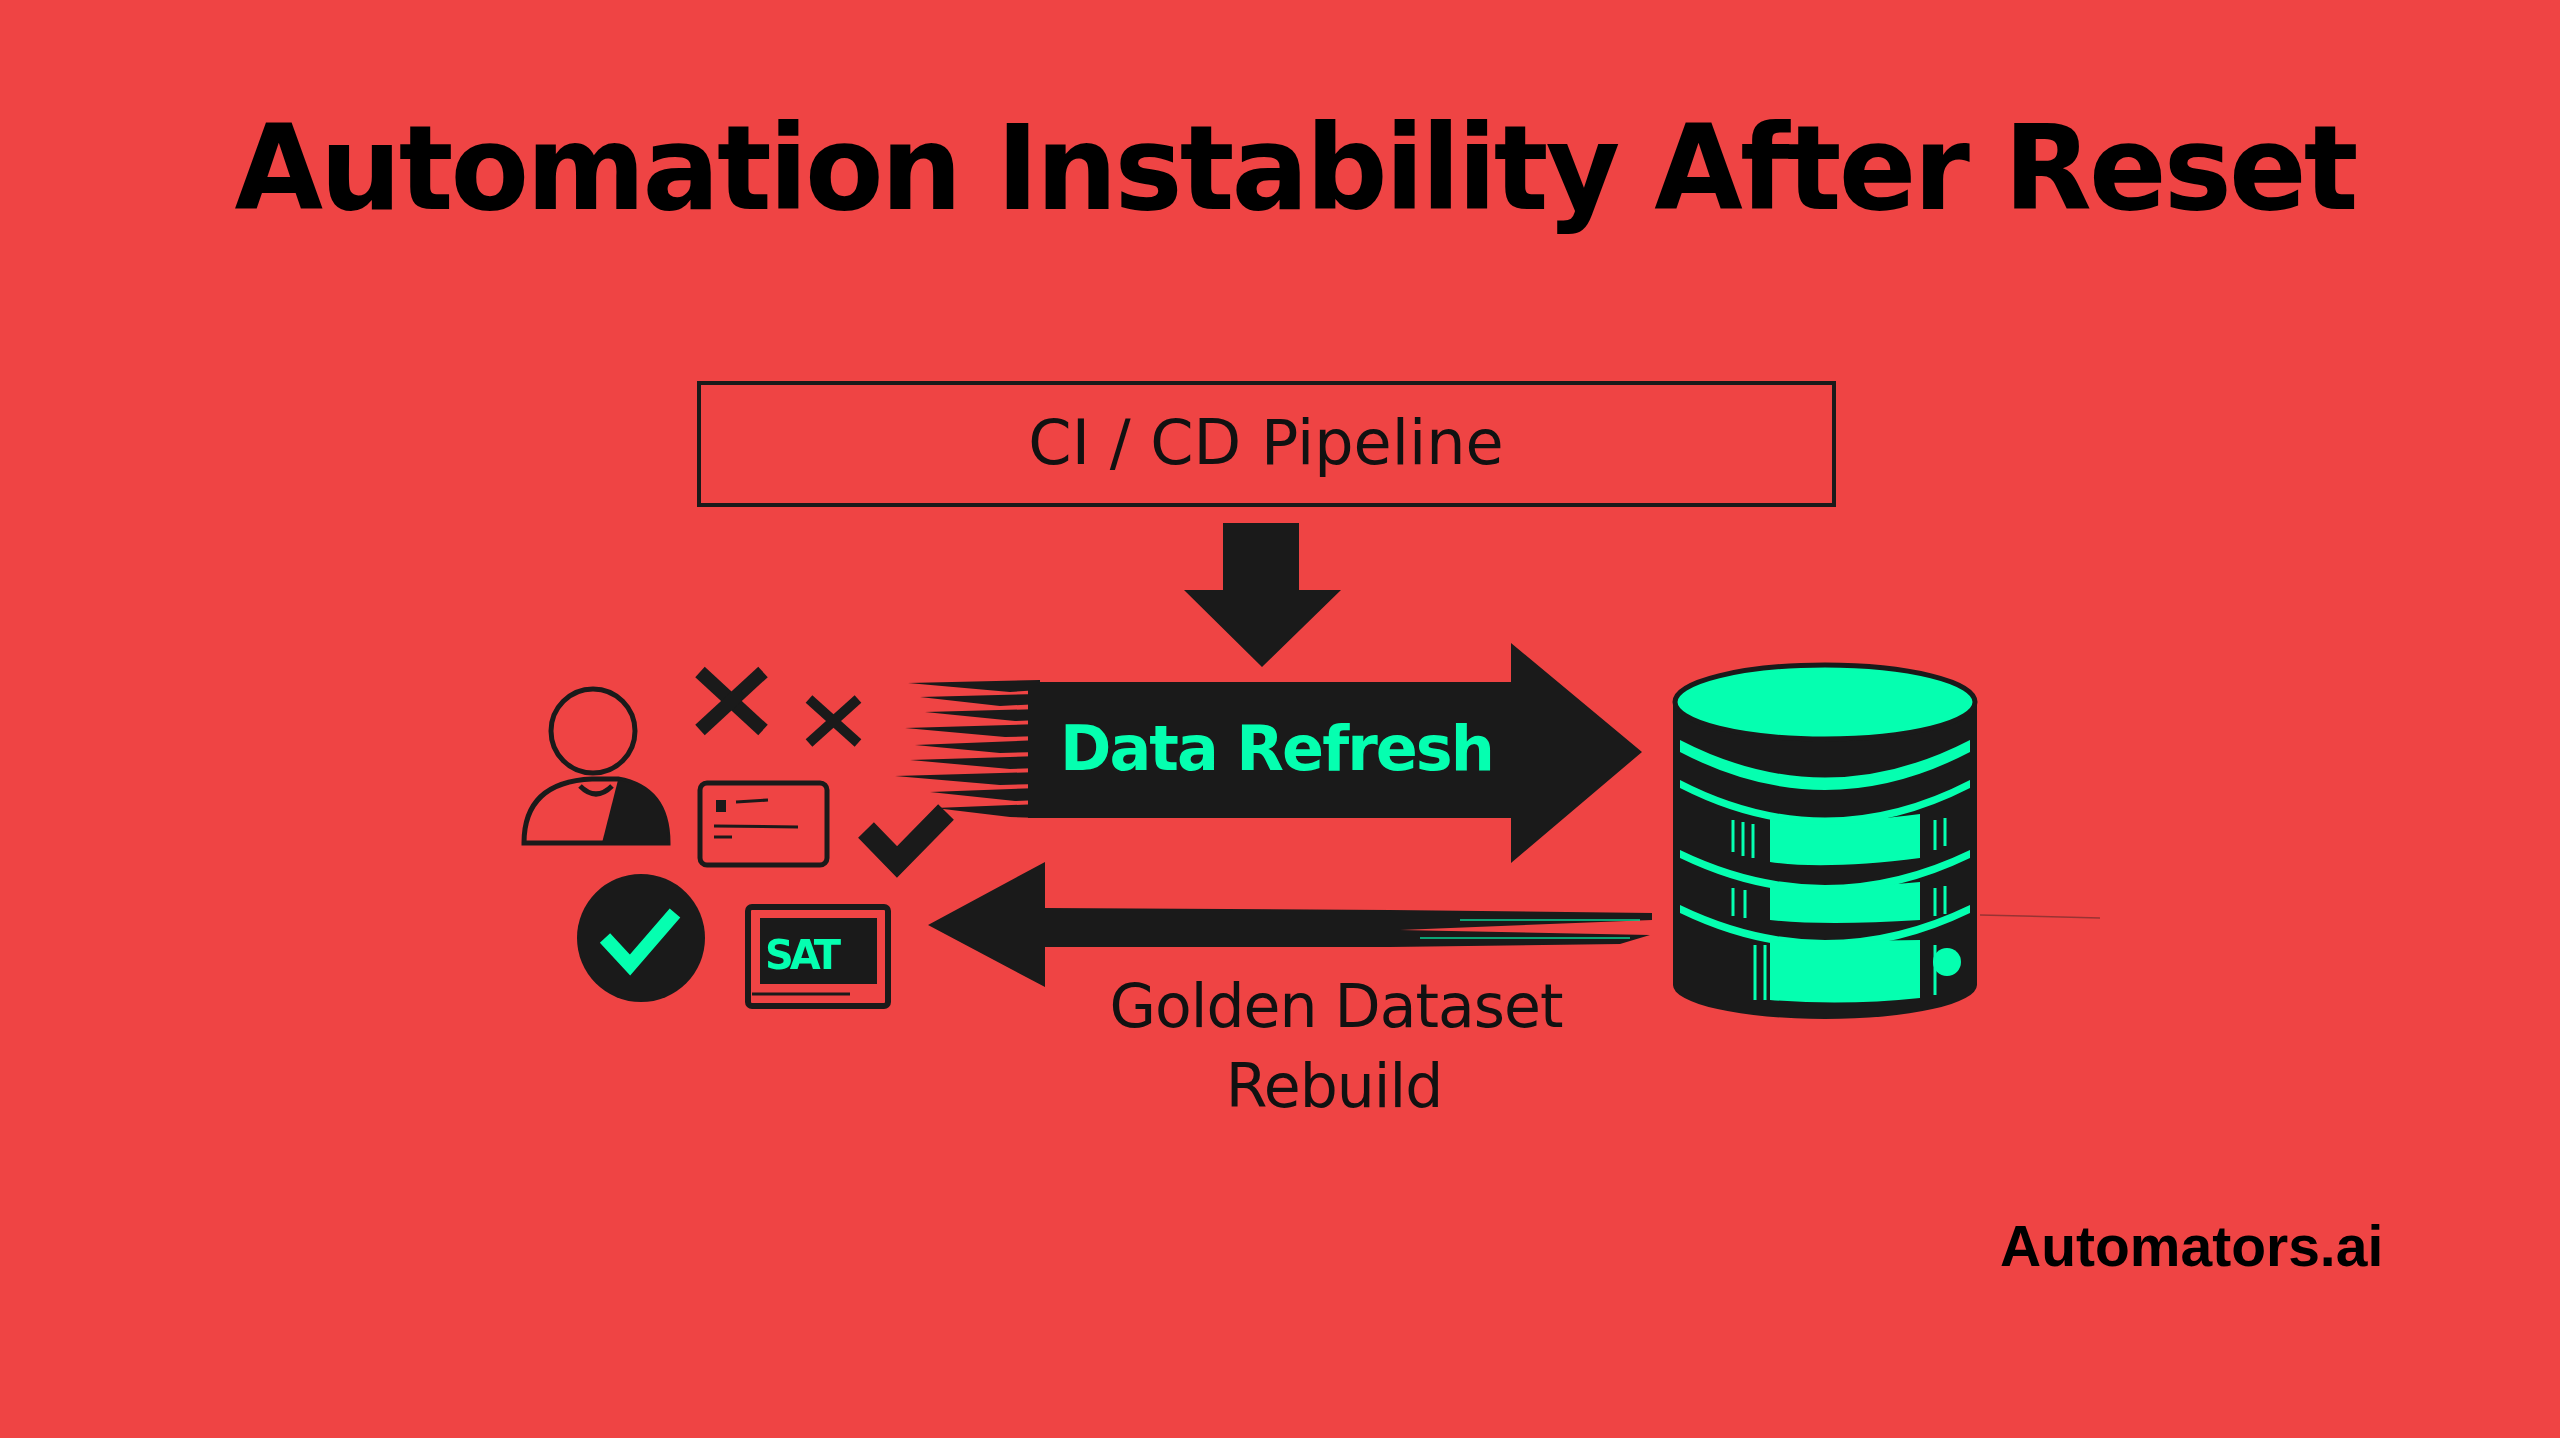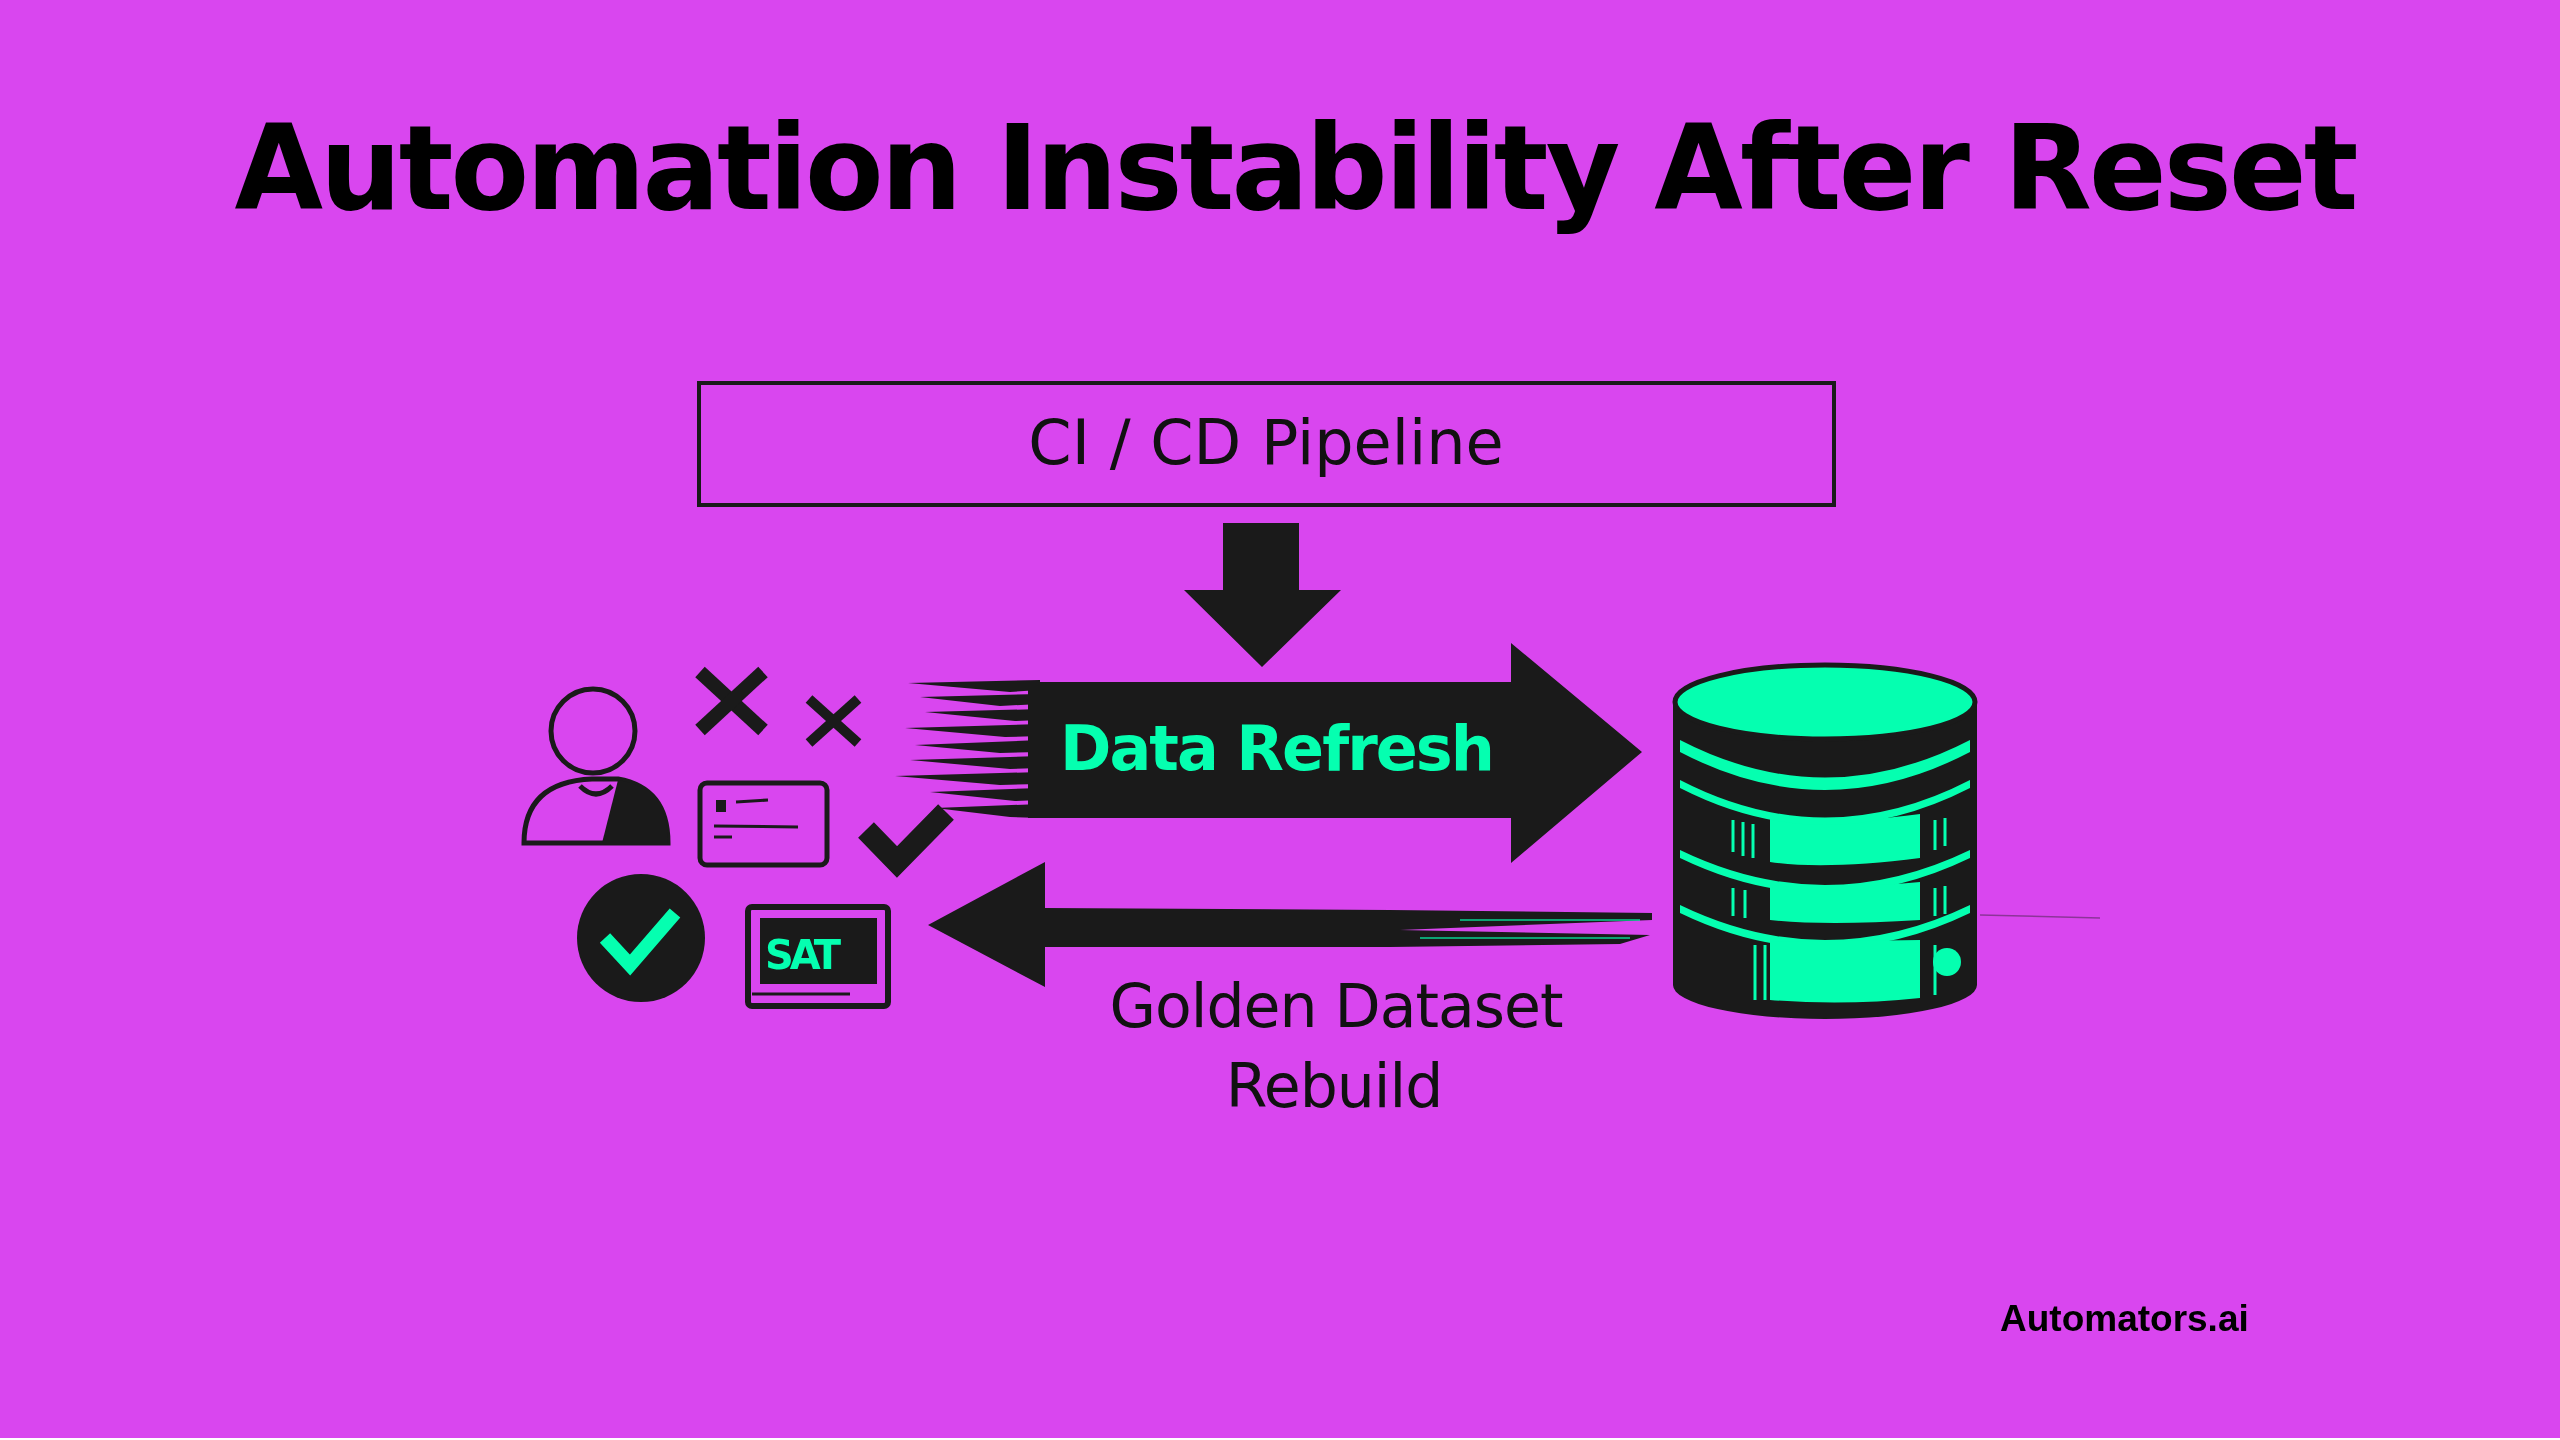--- a/index.html
+++ b/index.html
@@ -1,30 +1,30 @@
 <!DOCTYPE html>
 <html><head>
 <meta charset="utf-8">
 <style>
   html, body { margin: 0; padding: 0; }
   body { width: 2560px; height: 1440px; overflow: hidden; background: #ffffff; }
   .canvas {
     position: absolute; left: 0; top: 0; width: 2560px; height: 1438px;
-    background: #d946ef;
+    background: #ef4444;
   }
   .title {
     position: absolute; left: 0; top: 98px; width: 2590px; text-align: center;
     font-family: "DejaVu Sans", sans-serif; font-weight: bold;
     font-size: 118px; letter-spacing: -3px; color: #000;
     line-height: 1.2; transform: scaleX(0.97); transform-origin: 1295px 0;
   }
   .brand {
-    position: absolute; left: 2000px; top: 1297px; width: 420px;
+    position: absolute; left: 2000px; top: 1212px; width: 420px;
     font-family: "Liberation Sans", sans-serif; font-weight: bold;
-    font-size: 37px; color: #000; line-height: 1.2; white-space: nowrap;
+    font-size: 57px; color: #000; line-height: 1.2; white-space: nowrap;
   }
   svg.diagram { position: absolute; left: 0; top: 0; }
   .lbl-dark { font-family: "DejaVu Sans", sans-serif; fill: #111; }
   .lbl-green { font-family: "DejaVu Sans", sans-serif; fill: #05FFB0; font-weight: bold; }
 </style>
 </head>
 <body>
 
 <div class="canvas">
 

